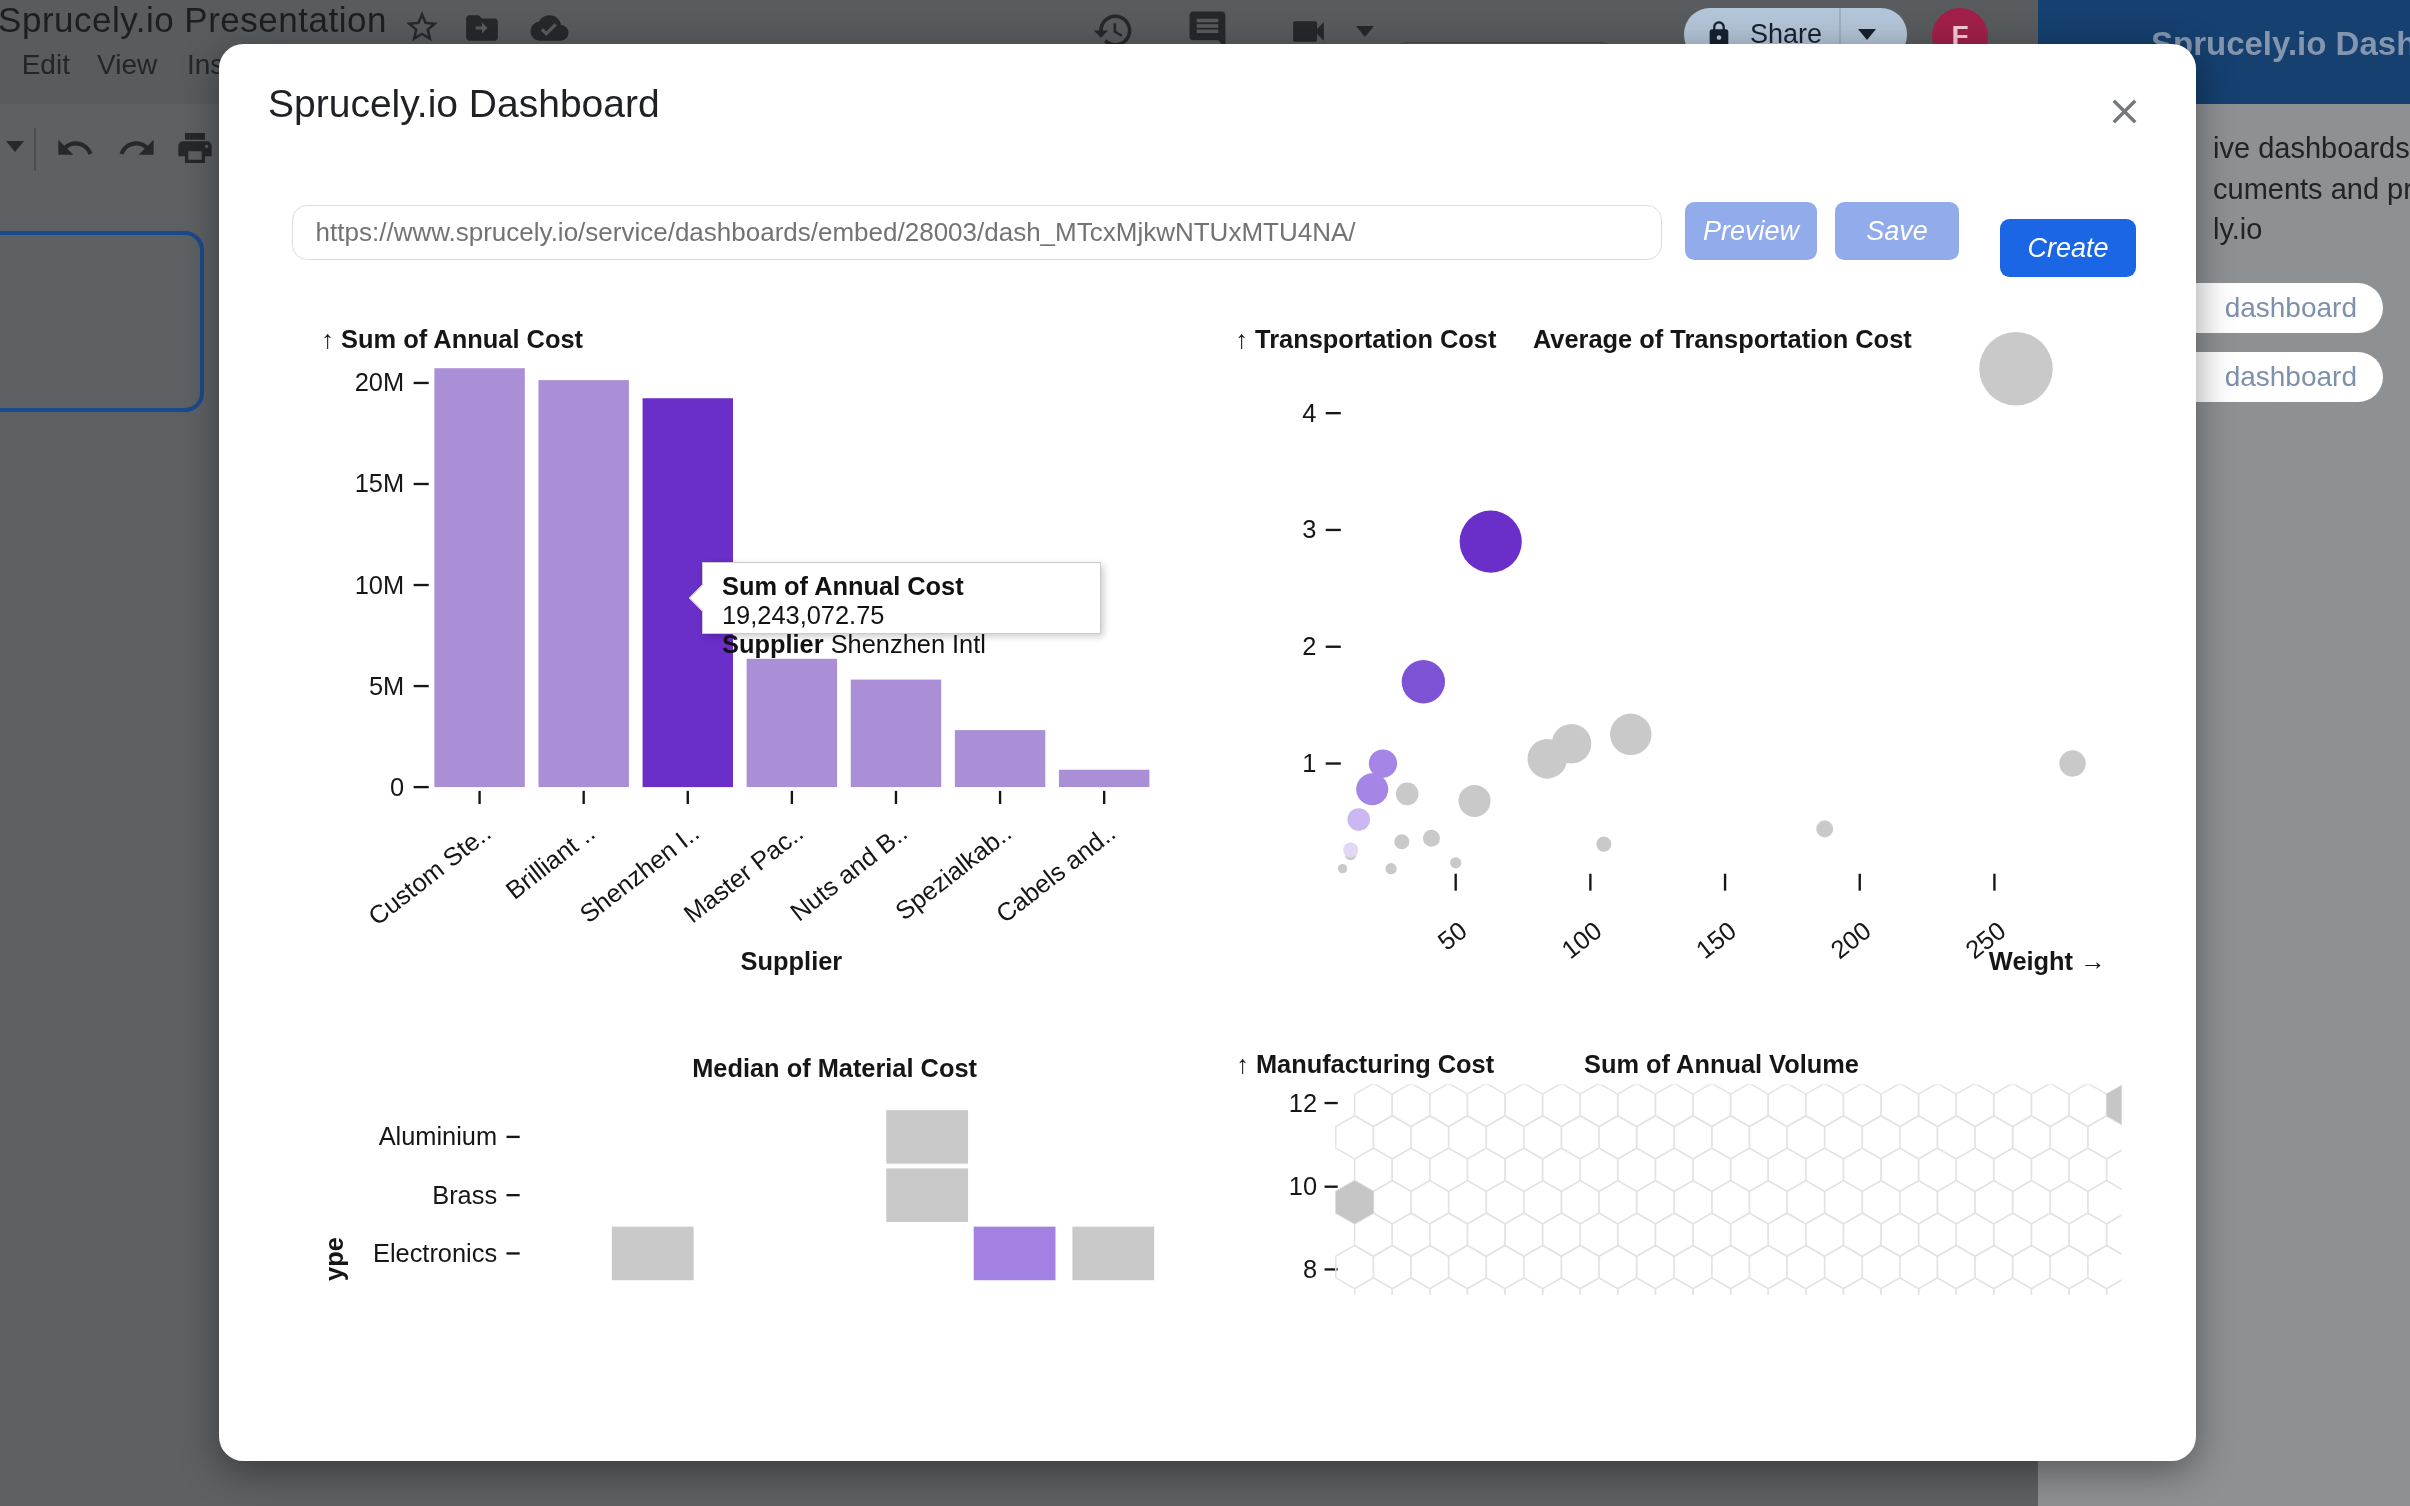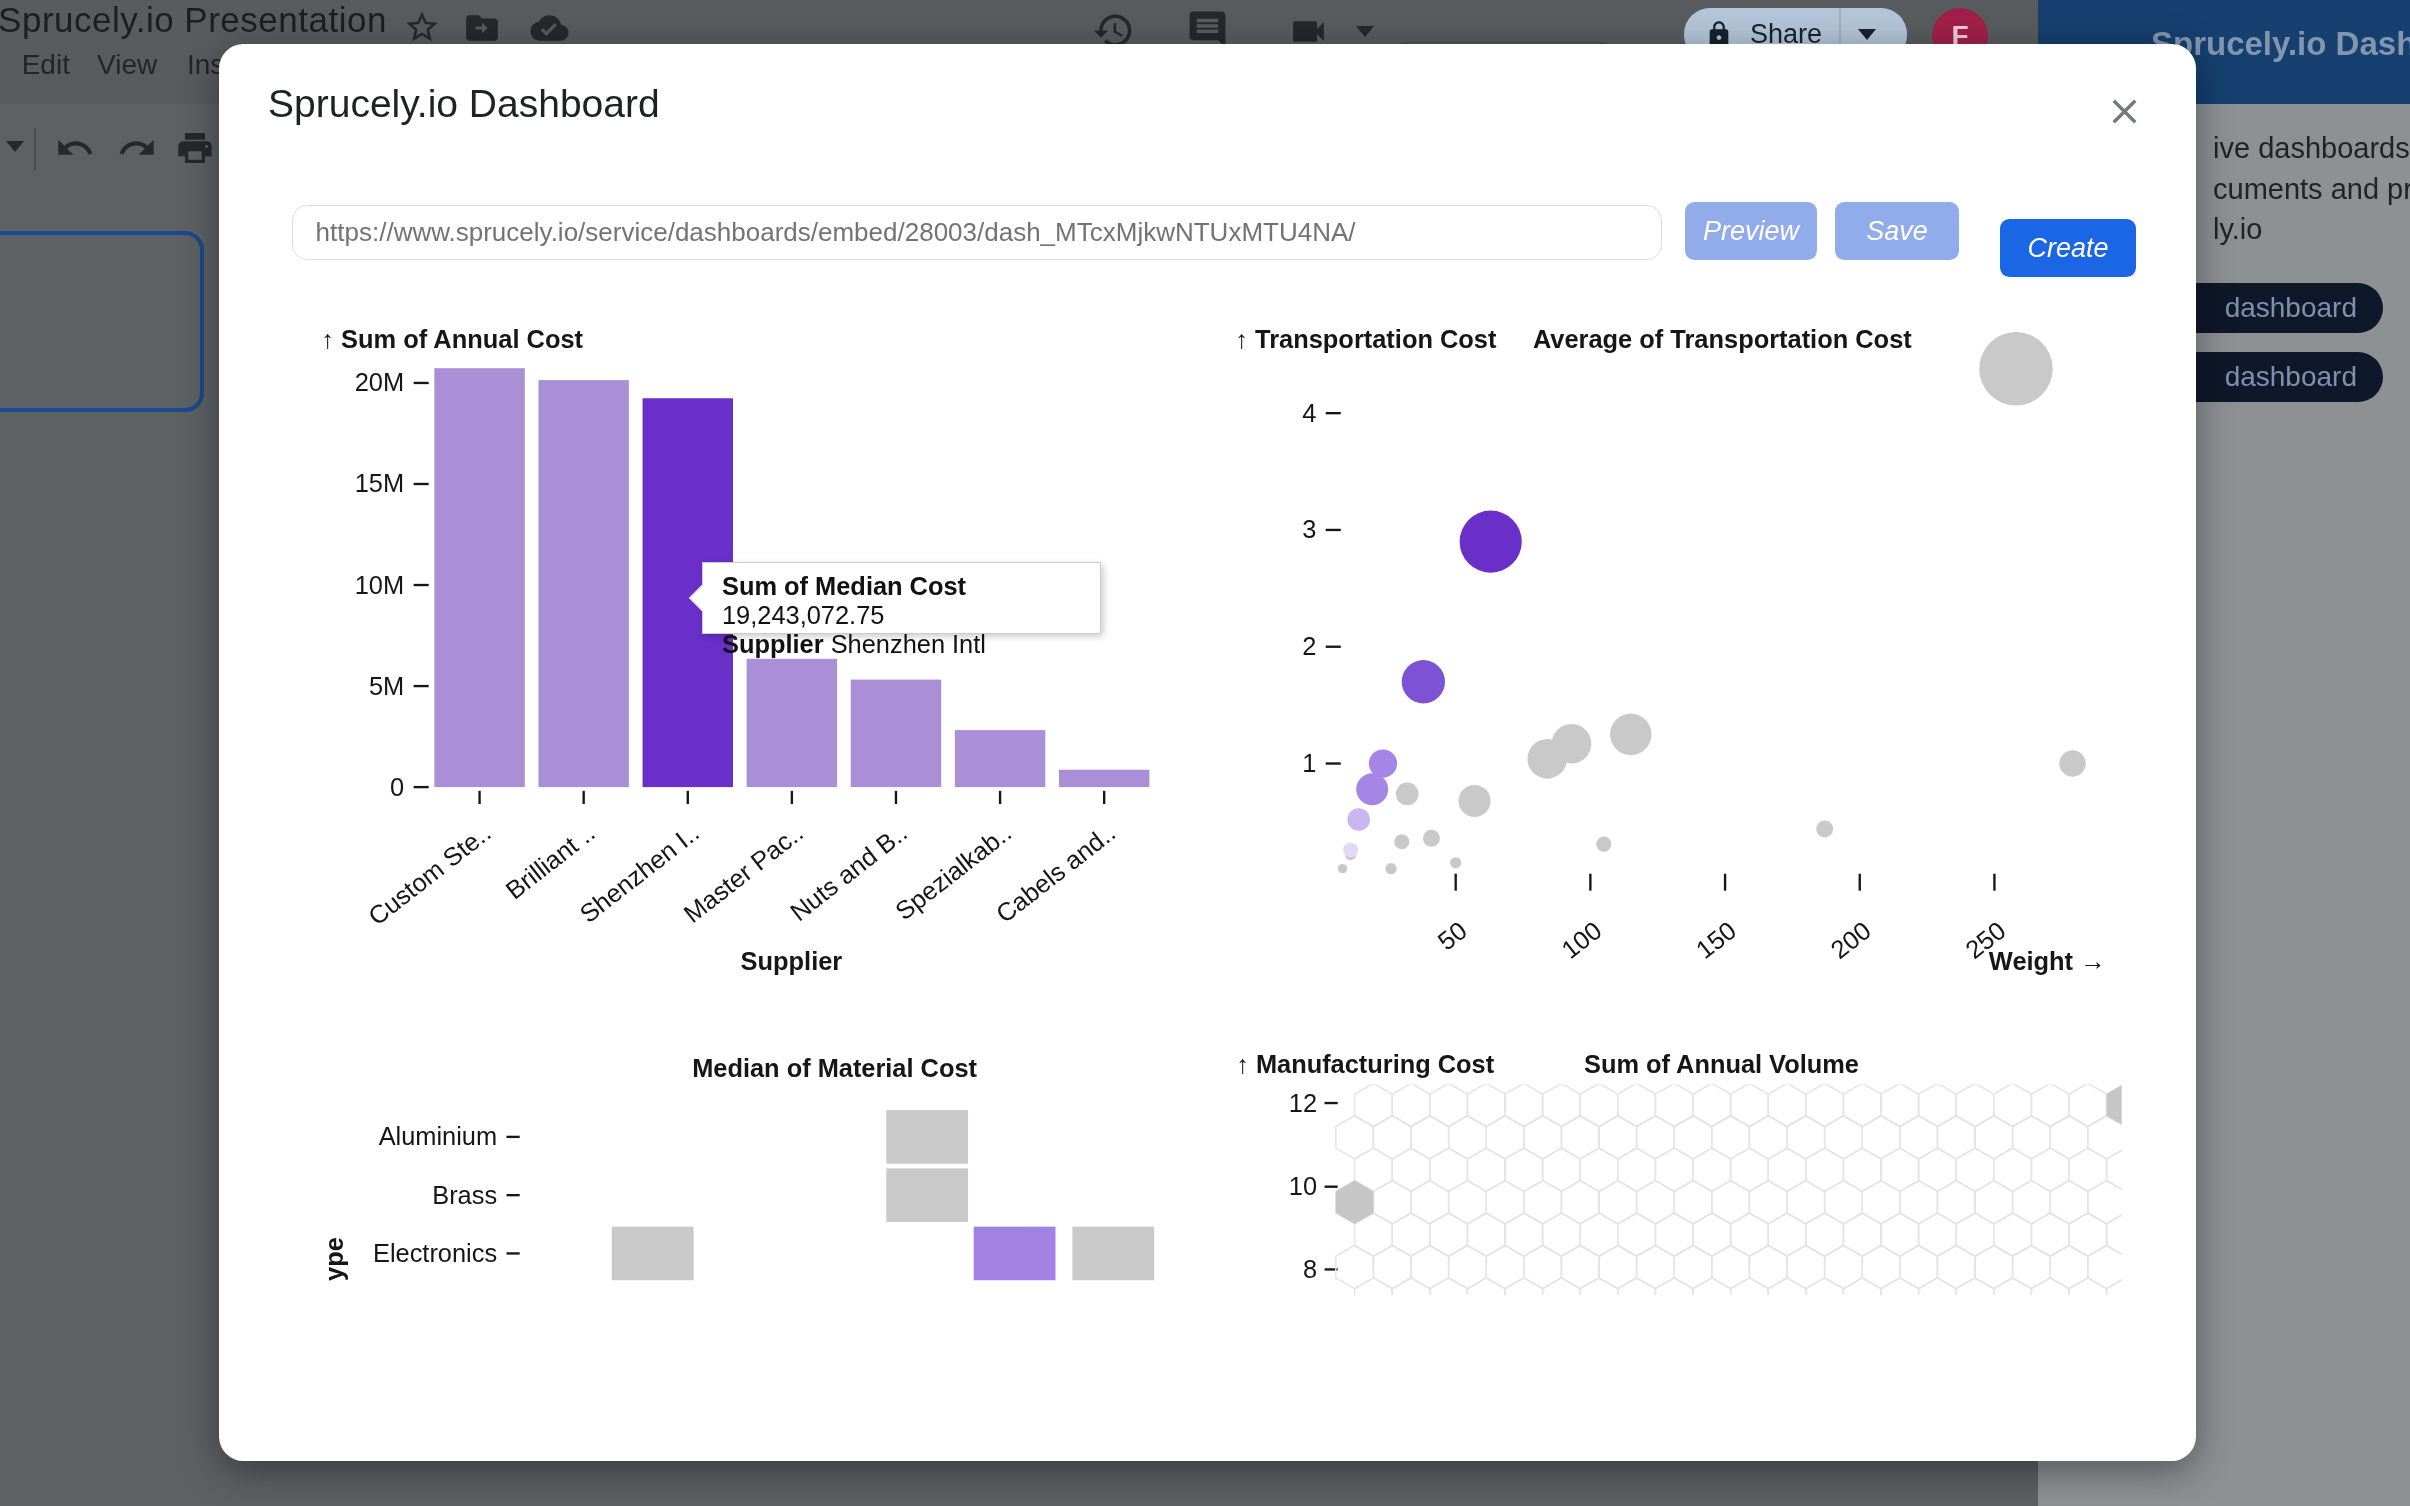--- a/index.html
+++ b/index.html
@@ -37,21 +37,21 @@
     position:absolute;left:-56px;top:231px;width:252px;height:173px;
     border:4.7px solid #1b4a8e;border-radius:19px;
   }
 
   
   #sidebar{position:absolute;left:2038px;top:0;width:373px;height:1507px;z-index:2;background:#8e9194;}
   .sb-head{position:absolute;left:0;top:0;width:100%;height:104px;background:#15406f;}
   .sb-title{position:absolute;left:113px;top:24.5px;font-size:33px;font-weight:700;color:#8495af;white-space:nowrap;}
   .sb-line{position:absolute;left:175px;color:#212326;font-size:29px;white-space:nowrap;}
   .sb-pill{
-    position:absolute;left:121px;width:224px;height:50px;border-radius:25.4px;background:#0f172a;
+    position:absolute;left:121px;width:224px;height:50px;border-radius:25.4px;background:#ffffff;
     display:flex;align-items:center;justify-content:flex-end;padding-right:26px;box-sizing:border-box;
     color:#7e91ab;font-size:28px;font-weight:500;
   }
 
   
   #modal{
     position:absolute;left:219px;top:44px;width:1977px;height:1417px;z-index:3;
     background:#ffffff;border-radius:24.5px;box-shadow:0 9.4px 38px rgba(0,0,0,.4);
   }
   .m-title{position:absolute;left:49px;top:38px;font-size:39px;font-weight:500;color:#1f2125;}
@@ -472,19 +472,19 @@
           <path d="M918 252 L938 263.5 L938 286.5 L918 298 L898 286.5 L898 263.5 Z" fill="none" stroke="#e4e4e4" stroke-width="1.6"></path>
           <path d="M958 252 L978 263.5 L978 286.5 L958 298 L938 286.5 L938 263.5 Z" fill="none" stroke="#e4e4e4" stroke-width="1.6"></path>
           <path d="M138 148.5 L158 160 L158 183 L138 194.5 L118 183 L118 160 Z" fill="#c6c6c6" stroke="none"></path>
           <path d="M958 45 L978 56.5 L978 79.5 L958 91 L938 79.5 L938 56.5 Z" fill="#c6c6c6" stroke="none"></path>
         </g>
       </svg>
   </div>
 
   <div id="tooltip">
     <div class="arr"></div>
-    <div><b>Sum of Median Cost</b>
+    <div><b>Sum of Annual Cost</b>
       <span>19,243,072.75</span></div>
     <div><b>Supplier</b>
       <span>Shenzhen Intl</span></div>
   </div>
 </div>
 
 
 </body></html>

